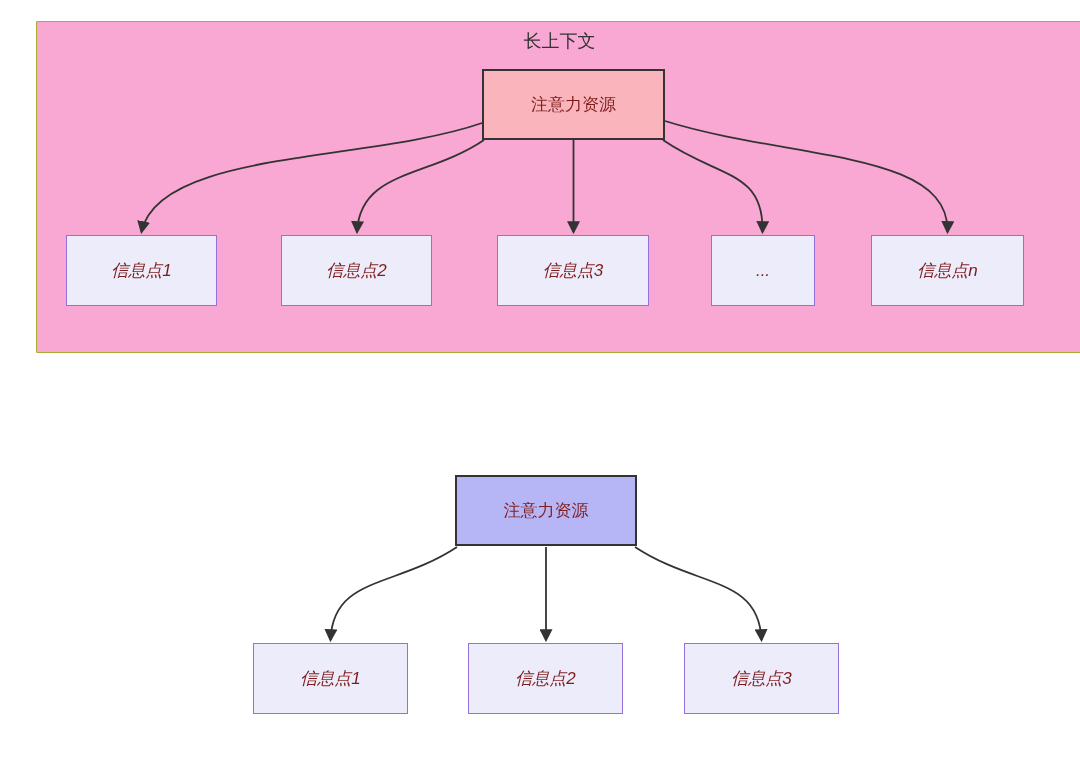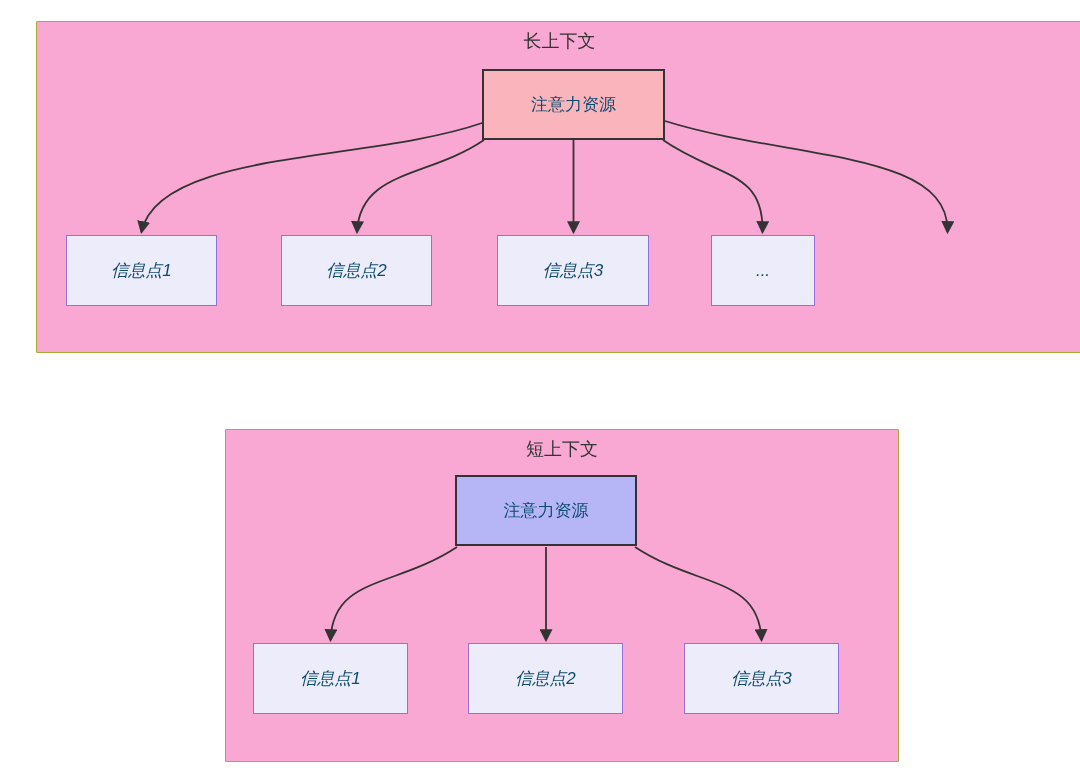--- a/index.html
+++ b/index.html
@@ -27,21 +27,21 @@
     font-size: 18px;
     color: #333333;
   }
   .node {
     position: absolute;
     display: flex;
     align-items: center;
     justify-content: center;
     box-sizing: border-box;
     font-size: 17px;
-    color: #0c4a6e;
+    color: #7f1d1d;
     text-align: left;
   }
   .info-node {
     background: #ececfb;
     border: 1.4px solid #9370db;
     font-style: italic;
   }
   .attn-node {
     border: 2.6px solid #333333;
   }
@@ -56,23 +56,20 @@
 </style>
 </head>
 <body>
 
 <div class="canvas">
 
   <section class="cluster" style="left:19px; top:21px; width:1047px; height:332px;">
     <div class="cluster-title">长上下文</div>
   </section>
 
-  <section class="cluster" style="left:208px; top:429px; width:674px; height:333px;">
-    <div class="cluster-title">短上下文</div>
-  </section>
 
   <svg class="edges" viewBox="0 0 1080 774">
     <defs>
       <marker id="arrow" viewBox="0 0 12 12" refX="10" refY="6" markerWidth="13" markerHeight="13" orient="auto" markerUnits="userSpaceOnUse">
         <path d="M0,0 L12,6 L0,12 Z" fill="#333333"></path>
       </marker>
     </defs>
     <g fill="none" stroke="#333333" stroke-width="1.8">
       <path d="M482,123 C370,162 158,150 141.5,232" marker-end="url(#arrow)"></path>
       <path d="M484,140 C428,178 360,170 357,232" marker-end="url(#arrow)"></path>
@@ -95,20 +92,23 @@
   </div>
   <div class="node info-node" style="left:281px; top:235px; width:151px; height:71px;">
     <span>信息点2</span>
   </div>
   <div class="node info-node" style="left:497px; top:235px; width:152px; height:71px;">
     <span>信息点3</span>
   </div>
   <div class="node info-node" style="left:711px; top:235px; width:104px; height:71px;">
     <span>...</span>
   </div>
+  <div class="node info-node" style="left:871px; top:235px; width:153px; height:71px;">
+    <span>信息点n</span>
+  </div>
 
   <div class="node attn-node attn-short" style="left:455px; top:475px; width:182px; height:71px;">
     <span>注意力资源</span>
   </div>
 
   <div class="node info-node" style="left:253px; top:643px; width:155px; height:71px;">
     <span>信息点1</span>
   </div>
   <div class="node info-node" style="left:468px; top:643px; width:155px; height:71px;">
     <span>信息点2</span>

